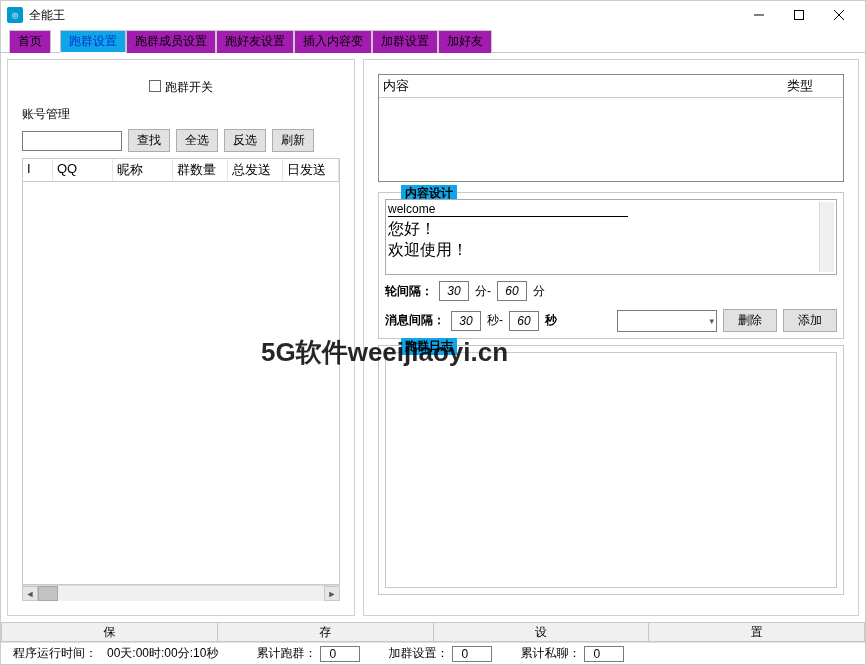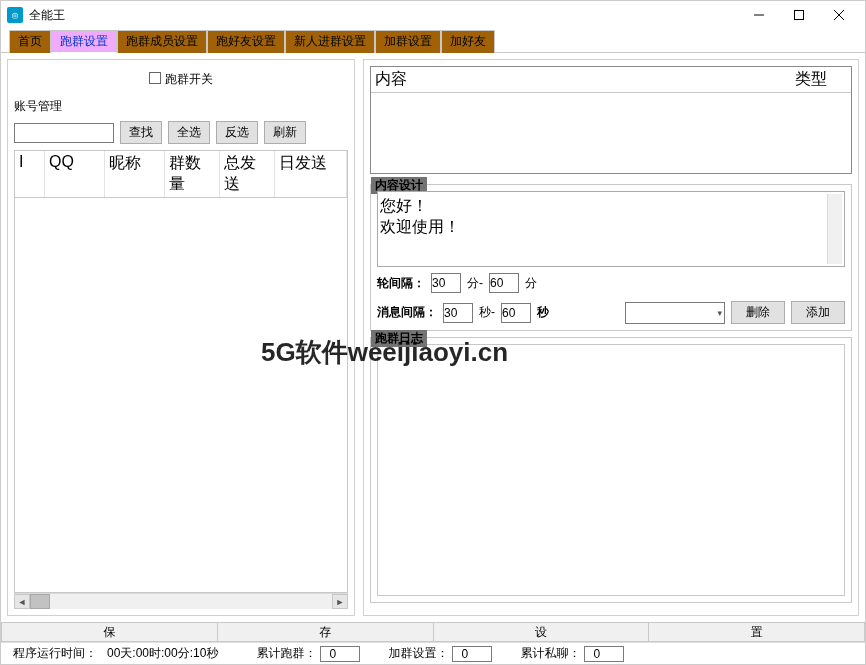--- a/index.html
+++ b/index.html
@@ -4,48 +4,48 @@
 <style>
 * { box-sizing: border-box; margin: 0; padding: 0; font-family: "Microsoft YaHei", SimSun, sans-serif; font-size: 12px; }
 body { background: #fff; width: 866px; height: 665px; display: flex; flex-direction: column; border: 1px solid #ccc; }
 .titlebar { height: 28px; display: flex; align-items: center; padding: 0 6px; background: #fff; }
 .titlebar .icon { width: 16px; height: 16px; background: #0099cc; border-radius: 2px; margin-right: 6px; display:flex; align-items:center; justify-content:center; color:#fff; font-size:8px; }
 .titlebar .title { flex: 0 0 auto; }
 .titlebar .spacer { flex: 1; }
 .win-btn { width: 40px; height: 28px; display: flex; align-items: center; justify-content: center; cursor: pointer; }
 .win-btn svg { width: 10px; height: 10px; }
 .tabs { display: flex; padding-left: 8px; border-bottom: 1px solid #c8c8c8; height: 24px; }
-.tab { padding: 2px 8px; border: 1px solid #c8c8c8; border-bottom: none; margin-right: 0px; background: #a16207; cursor: pointer; position: relative; top: 1px; }
-.tab.active { background: #f0abfc; color: #0033cc; border-bottom: 1px solid #fff; }
+.tab { padding: 2px 8px; border: 1px solid #c8c8c8; border-bottom: none; margin-right: 0px; background: #a21caf; cursor: pointer; position: relative; top: 1px; }
+.tab.active { background: #0ea5e9; color: #0033cc; border-bottom: 1px solid #fff; margin-left: 9px; }
 .content { flex: 1; display: flex; padding: 6px; gap: 8px; overflow: hidden; }
-.left-panel, .right-panel { border: 1px solid #d0d0d0; padding: 6px; display: flex; flex-direction: column; }
+.left-panel, .right-panel { border: 1px solid #d0d0d0; padding: 14px; display: flex; flex-direction: column; }
 .left-panel { width: 348px; }
 .right-panel { flex: 1; }
 .switch-row { text-align: center; padding: 4px 0 8px; font-size: 14px; }
 .switch-row label { font-size: 14px; }
 .chkbox { display:inline-block; width:12px; height:12px; border:1px solid #666; margin-right:4px; vertical-align: -1px; }
 .fieldset-label { font-size: 12px; margin: 2px 0; }
 .acct-row { display: flex; gap: 6px; align-items: center; margin: 4px 0 6px; }
 .txt-input { border: 1px solid #7a7a7a; height: 20px; padding: 0 2px; }
 .btn { border: 1px solid #adadad; background: #e1e1e1; padding: 2px 8px; cursor: pointer; min-width: 36px; text-align:center; }
 .table-head { display: flex; border: 1px solid #c8c8c8; background: #fff; }
-.th { border-right: 1px solid #e4e4e4; padding: 2px 4px; font-size: 16px; }
+.th { border-right: 1px solid #e4e4e4; padding: 2px 4px; font-size: 13px; }
 .table-body { flex: 1; border: 1px solid #c8c8c8; border-top: none; background: #fff; overflow: auto; }
 .hscroll { height: 16px; border-top: 1px solid #dadada; background: #f0f0f0; display:flex; }
 .hscroll .thumb { width:20px; background:#c2c2c2; border:1px solid #a8a8a8; }
 .hscroll .arrow { width:16px; background:#e6e6e6; border:1px solid #c8c8c8; display:flex; align-items:center; justify-content:center; font-size:9px; color:#555;}
 .group { border: 1px solid #c8c8c8; padding: 6px; margin-bottom: 6px; position: relative; }
-.group-title { position: absolute; top: -8px; left: 0; background: #737373; padding: 0 4px; font-size: 12px; font-weight: bold; }
+.group-title { position: absolute; top: -8px; left: 22px; background: #0ea5e9; padding: 0 4px; font-size: 12px; font-weight: bold; }
 .content-table { border: 1px solid #888; height: 108px; display:flex; flex-direction:column; }
 .content-head { display:flex; border-bottom:1px solid #c8c8c8; }
 .content-body { flex:1; }
 .content-settings-area { border:1px solid #aaa; height:76px; padding:2px; position:relative; background:#fff; }
 .underline-input { border: none; border-bottom: 1px solid #000; width: 240px; display:inline-block; }
 .settings-row { display:flex; align-items:center; gap:6px; margin-top:6px; }
-.small-input { width: 30px; height:20px; border:1px solid #7a7a7a; text-align:left; }
+.small-input { width: 30px; height:20px; border:1px solid #7a7a7a; text-align:center;font-style:italic; }
 .insert-section { margin-left:auto; text-align:center; }
 .insert-label { font-weight: bold; margin-bottom:4px; }
 .insert-btns { display:flex; gap:3px; }
 .insert-btns .btn { min-width:30px; padding:2px 4px; }
 .row2 { display:flex; align-items:center; gap:6px; margin-top:8px; }
 .select-box { width:100px; height:22px; border:1px solid #7a7a7a; display:inline-flex; align-items:center; justify-content:flex-end; padding:0 2px; background:#fff; cursor:pointer; }
 .select-box .caret { font-size:9px; color:#555; }
 .log-group { flex:1; display:flex; flex-direction:column; }
 .log-area { flex:1; border:1px solid #c8c8c8; background:#fff; }
 .save-bar { height: 20px; display: flex; }
@@ -80,21 +80,21 @@
         <line x1="10" y1="0" x2="0" y2="10" stroke="#000"></line>
       </svg>
     </div>
 </div>
 
 <div class="tabs">
   <div class="tab">首页</div>
   <div class="tab active">跑群设置</div>
   <div class="tab">跑群成员设置</div>
   <div class="tab">跑好友设置</div>
-  <div class="tab">新人进群设置</div>
+  <div class="tab">插入内容变</div>
   <div class="tab">加群设置</div>
   <div class="tab">加好友</div>
 </div>
 
 <div class="content" style="position:relative;">
 
   <div class="watermark" style="left:260px; top:282px;">5G软件weeijiaoyi.cn</div>
 
   <div class="left-panel">
     <div class="switch-row">
@@ -132,20 +132,21 @@
         <div class="th" style="flex:1;border-right:none">内容</div>
         <div class="th" style="width:60px;border-right:none">类型</div>
       </div>
       <div class="content-body"></div>
     </div>
 
     <div class="group" style="margin-top:10px;">
       <div class="group-title">内容设计</div>
       <div class="content-settings-area" style="display:flex;">
         <div style="flex:1">
+          <div style="font-family:monospace;font-size:11px;"><span class="underline-input">welcome</span></div>
           <div style="white-space:pre-line;font-size:16px;margin-top:2px;">您好！
 欢迎使用！</div>
         </div>
         <div class="vscroll"></div>
       </div>
 
       <div class="settings-row">
         <span style="font-weight:bold">轮间隔：</span>
         <input class="small-input" value="30" style="">
         <span>分-</span>

